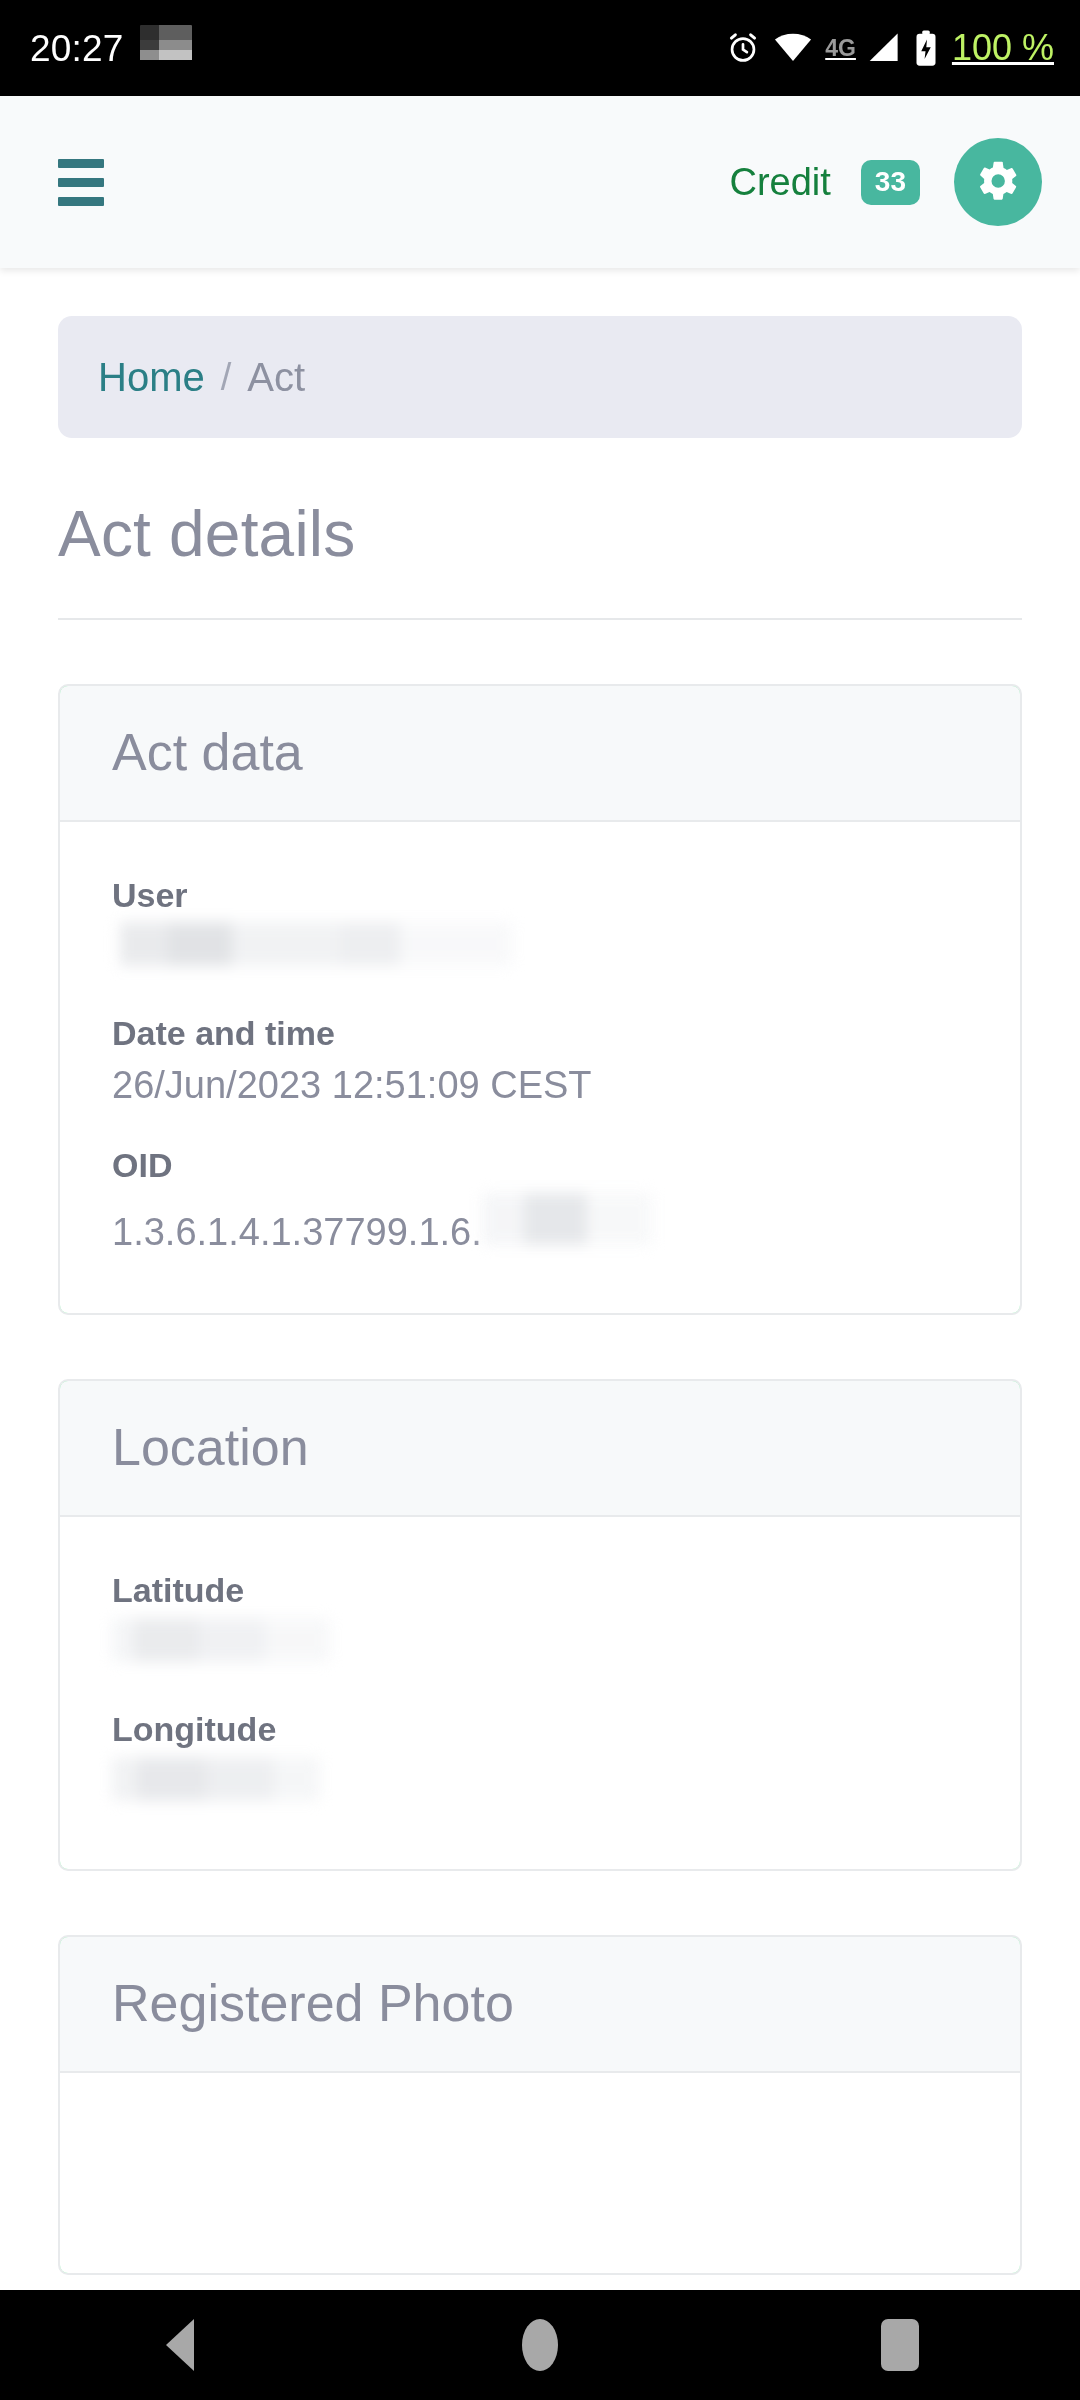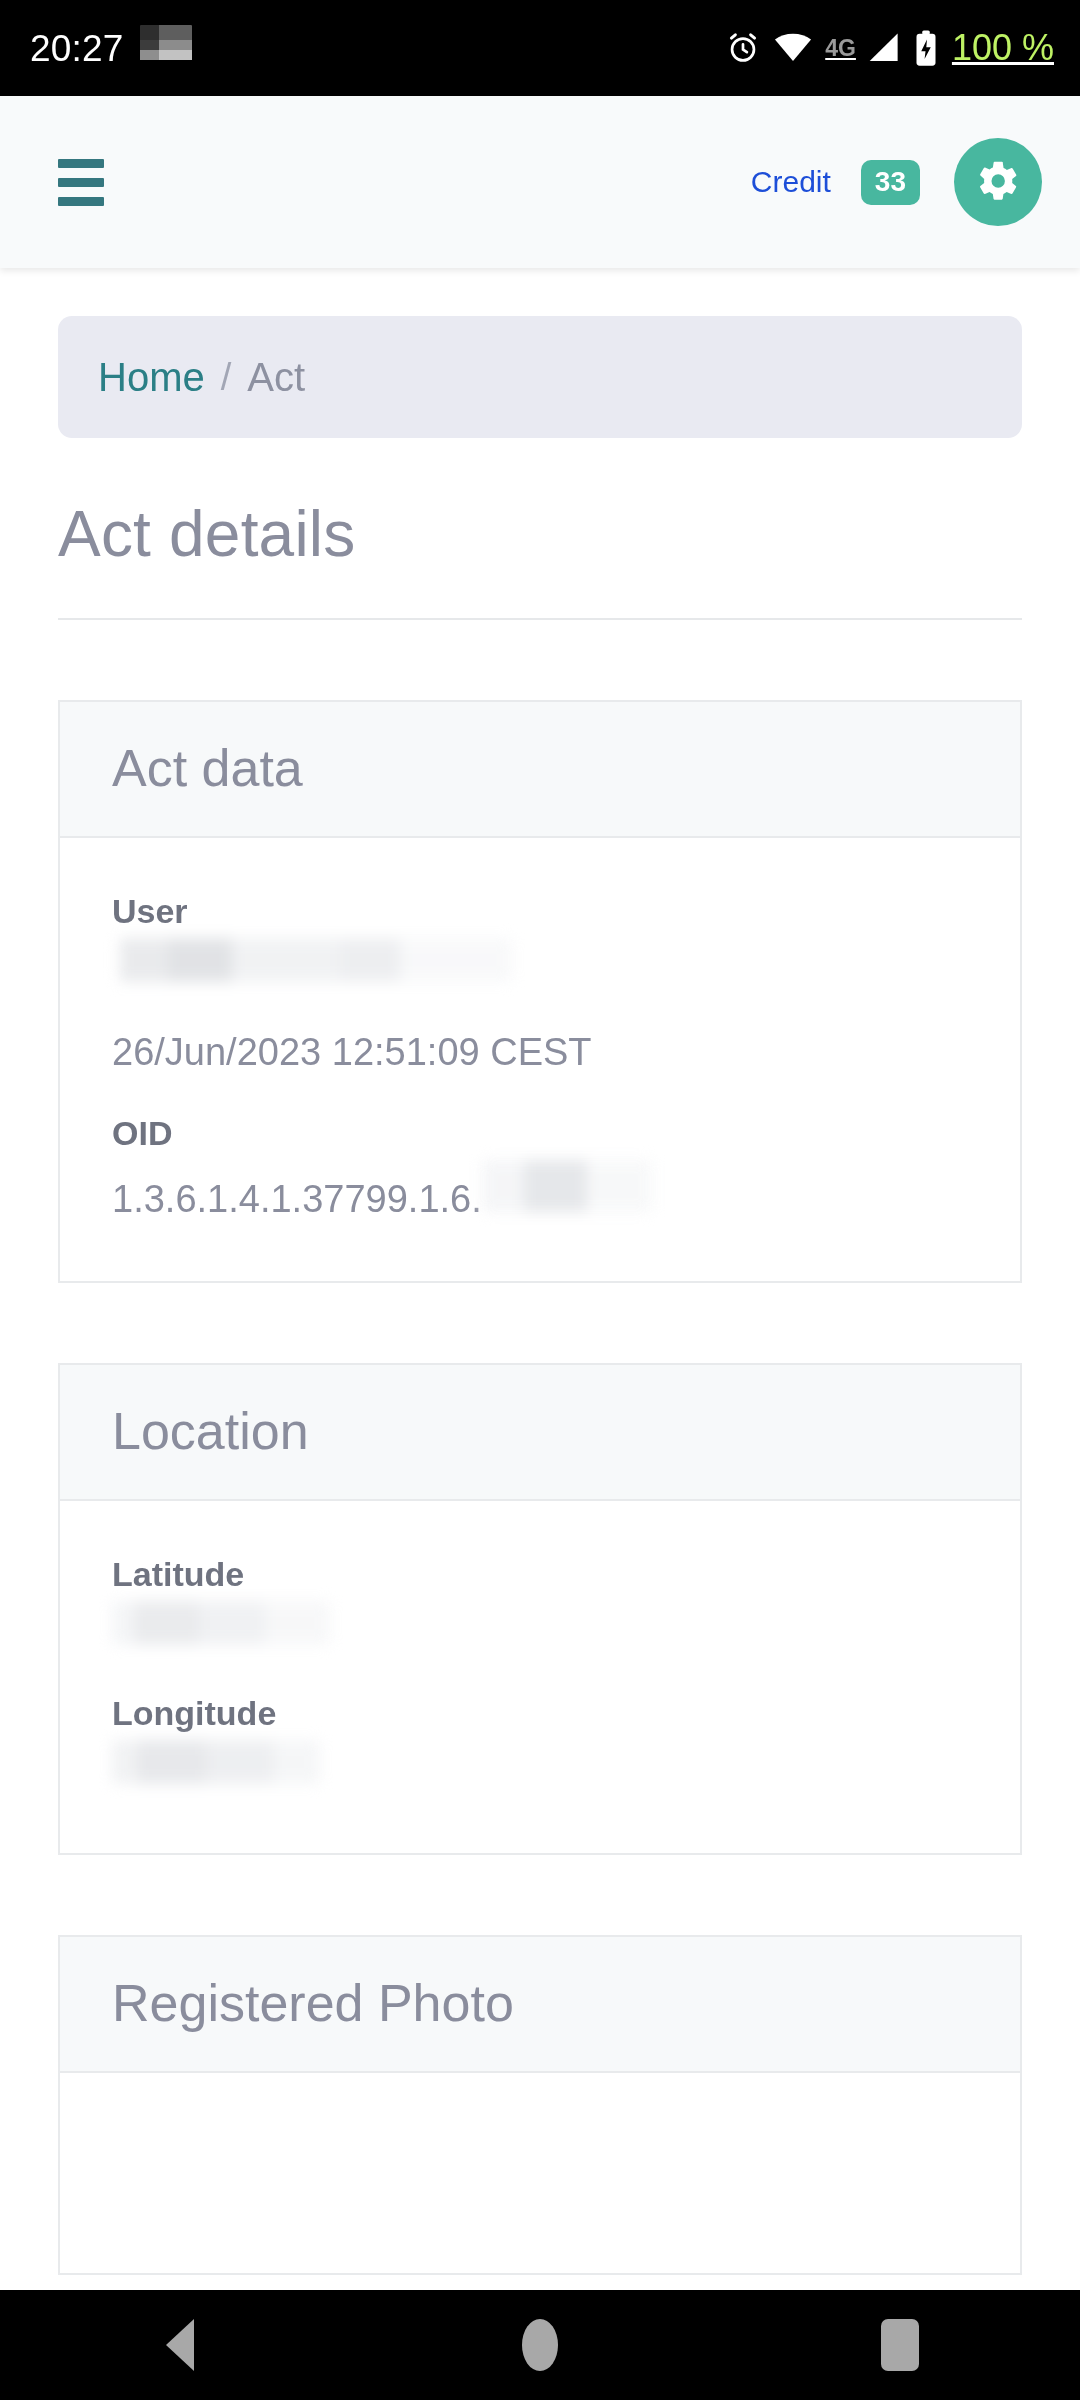--- a/index.html
+++ b/index.html
@@ -105,22 +105,22 @@
     display: flex;
     align-items: center;
     gap: 34px;
   }
   .credit-wrap {
     display: flex;
     align-items: center;
     gap: 14px;
   }
   .credit-label {
-    font-size: 30px;
-    color: #1d4ed8;
+    font-size: 38px;
+    color: #15803d;
     line-height: 1;
   }
   .credit-badge {
     background: #48b79f;
     color: #ffffff;
     font-size: 28px;
     font-weight: bold;
     border-radius: 10px;
     padding: 8px 14px 9px;
     line-height: 1;
@@ -185,23 +185,23 @@
     letter-spacing: 0.2px;
   }
   .title-rule {
     height: 2px;
     background: #e6e8ea;
     margin-top: 46px;
   }
 
   
   .card {
-    margin-top: 80px;
+    margin-top: 64px;
     border: 2px solid #e8eaec;
-    border-radius: 0;
+    border-radius: 10px;
     background: #86efac;
     overflow: hidden;
   }
   .card-header {
     background: #f7f9fa;
     border-bottom: 2px solid #e8eaec;
     padding: 40px 52px 42px 52px;
   }
   .card-header-title {
     font-size: 52px;
@@ -387,20 +387,21 @@
 
         <div class="field">
           <div class="field-label">User</div>
           <div class="field-value">
             <span class="redacted redacted-user"></span>
           </div>
         </div>
 
 
         <div class="field">
+          <div class="field-label">Date and time</div>
           <div class="field-value">26/Jun/2023 12:51:09 CEST</div>
         </div>
 
         <div class="field">
           <div class="field-label">OID</div>
           <div class="field-value inline-redact-row">
             <span>1.3.6.1.4.1.37799.1.6.</span>
             <span class="redacted redacted-oid"></span>
           </div>
         </div>

